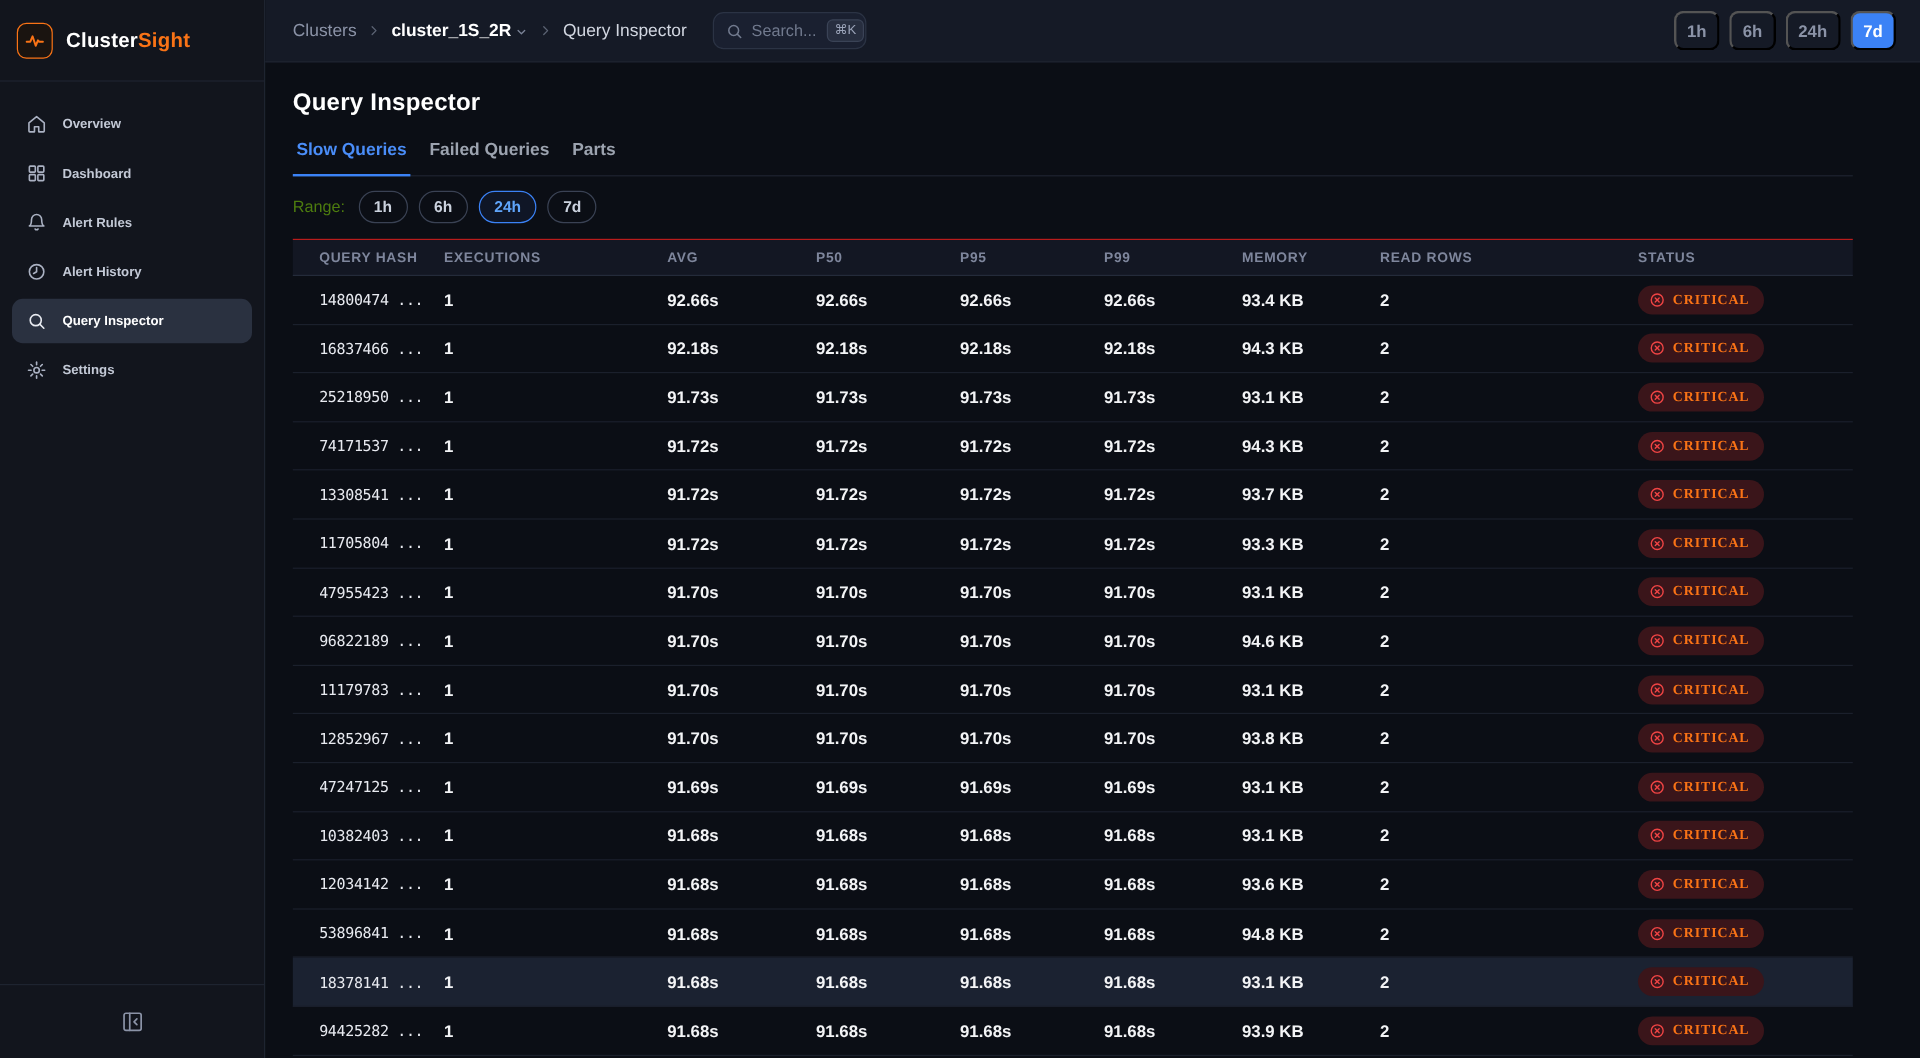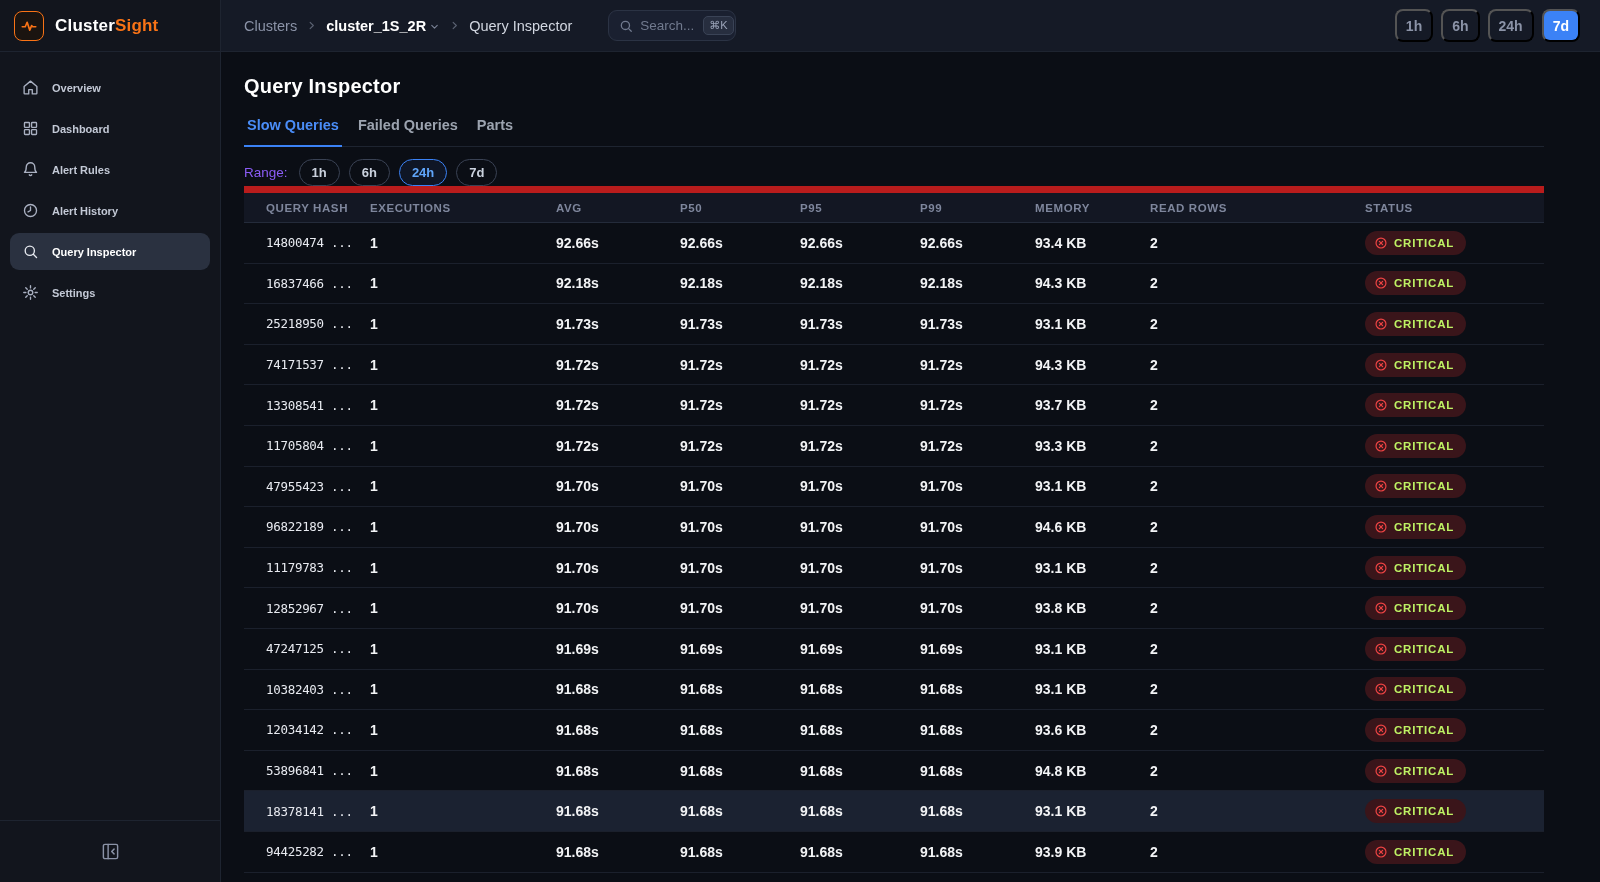--- a/index.html
+++ b/index.html
@@ -13,21 +13,21 @@
   svg { display: block; }
 
   
   .sidebar {
     width: 221px; height: 882px; flex: 0 0 221px;
     background: #12151d;
     border-right: 1px solid #1e2430;
     display: flex; flex-direction: column;
   }
   .logo-row {
-    height: 52px; display: flex; align-items: center; gap: 11px;
+    height: 68px; display: flex; align-items: center; gap: 11px;
     padding: 0 14px; border-bottom: 1px solid #1e2430;
   }
   .logo-badge {
     width: 30px; height: 30px; border-radius: 8px;
     background: #1a1410; border: 1.5px solid #f97316;
     display: flex; align-items: center; justify-content: center;
     color: #f97316;
   }
   .brand { font-size: 17px; font-weight: 700; letter-spacing: .2px; color: #ffffff; }
   .brand .accent { color: #f97316; }
@@ -54,21 +54,21 @@
     display: flex; align-items: center; padding: 0 20px 0 23px; gap: 14px;
   }
   .breadcrumb { display: flex; align-items: center; gap: 9px; font-size: 14.5px; white-space: nowrap; }
   .crumb-root { color: #8b93a7; cursor: pointer; }
   .crumb-sep { color: #5b6373; }
   .crumb-cluster { color: #ffffff; font-weight: 700; display: flex; align-items: center; gap: 3px; cursor: pointer; }
   .crumb-cluster .caret { color: #7a8296; margin-top: 2px; }
   .crumb-page { color: #d2d7e1; }
 
   .searchbox {
-    margin-left: 22px;
+    margin-left: 8px;
     width: 128px; height: 31px; background: #1a2030;
     border: 1px solid #2b3344; border-radius: 9px;
     display: flex; align-items: center; gap: 7px; padding: 0 5px 0 10px;
     cursor: text;
   }
   .searchbox input {
     background: transparent; border: none; outline: none; width: 56px;
     color: #cbd2de; font-size: 13.5px; font-family: "Liberation Sans", sans-serif;
   }
   .searchbox input::placeholder { color: #717a8e; }
@@ -93,30 +93,30 @@
   .page-title { font-size: 20px; font-weight: 700; color: #ffffff; letter-spacing: .2px; }
 
   .tabs { display: flex; gap: 13px; margin-top: 19px; border-bottom: 1px solid #1e2430; }
   .tab {
     padding: 0 3px 12px 3px; font-size: 14.5px; font-weight: 600; color: #9ca3af;
     cursor: pointer; border-bottom: 2px solid transparent; margin-bottom: -1px;
   }
   .tab.active { color: #4a8df8; border-bottom-color: #3b82f6; }
 
   .range-row { display: flex; align-items: center; gap: 9px; margin-top: 12px; }
-  .range-label { font-size: 13.5px; color: #8b5cf6; margin-right: 2px; }
+  .range-label { font-size: 13.5px; color: #4d7c0f; margin-right: 2px; }
   .pill {
     height: 27px; padding: 0 12px; border-radius: 999px;
     border: 1px solid #3a4254; color: #cbd2de; font-size: 13px; font-weight: 600;
     display: flex; align-items: center; cursor: pointer; background: transparent;
   }
   .pill.active { border-color: #3b82f6; color: #60a5fa; background: rgba(59,130,246,.08); }
 
   
-  .table { border-top: 7px solid #b91c1c; }
+  .table { margin-top: 13px; border-top: 1px solid #b91c1c; }
   .tr {
     display: grid;
     grid-template-columns: 126px 186px 124px 120px 120px 115px 115px 215px 1fr;
     align-items: center;
   }
   .thead {
     height: 30px; background: #131723; border-bottom: 1px solid #242b3a;
   }
   .th {
     font-size: 11.5px; font-weight: 700; color: #7e869c;
@@ -126,21 +126,21 @@
   .row { height: 40.6px; border-bottom: 1px solid #1b202c; cursor: pointer; }
   .row.row-highlight { background: #1b2231; }
   .td { font-size: 14px; font-weight: 600; color: #f3f4f6; white-space: nowrap; }
   .td.hash {
     font-family: "DejaVu Sans Mono", monospace; font-size: 12.5px;
     font-weight: 400; color: #e8eaf0; padding-left: 22px; letter-spacing: -0.3px;
   }
   .badge {
     display: inline-flex; align-items: center; gap: 6px;
     background: #3a151a; border-radius: 999px; padding: 5px 12px 5px 9px;
-    color: #bef264; width: fit-content;
+    color: #f97316; width: fit-content; font-family: Liberation Serif, serif;
   }
   .badge .badge-label { font-size: 11.5px; font-weight: 700; letter-spacing: .8px; }
 </style>
 </head>
 <body>
 
 <aside class="sidebar">
   <div class="logo-row">
     <span class="logo-badge">
       <svg width="18" height="18" viewBox="0 0 24 24" fill="none" stroke="currentColor" stroke-width="2.2" stroke-linecap="round" stroke-linejoin="round">

